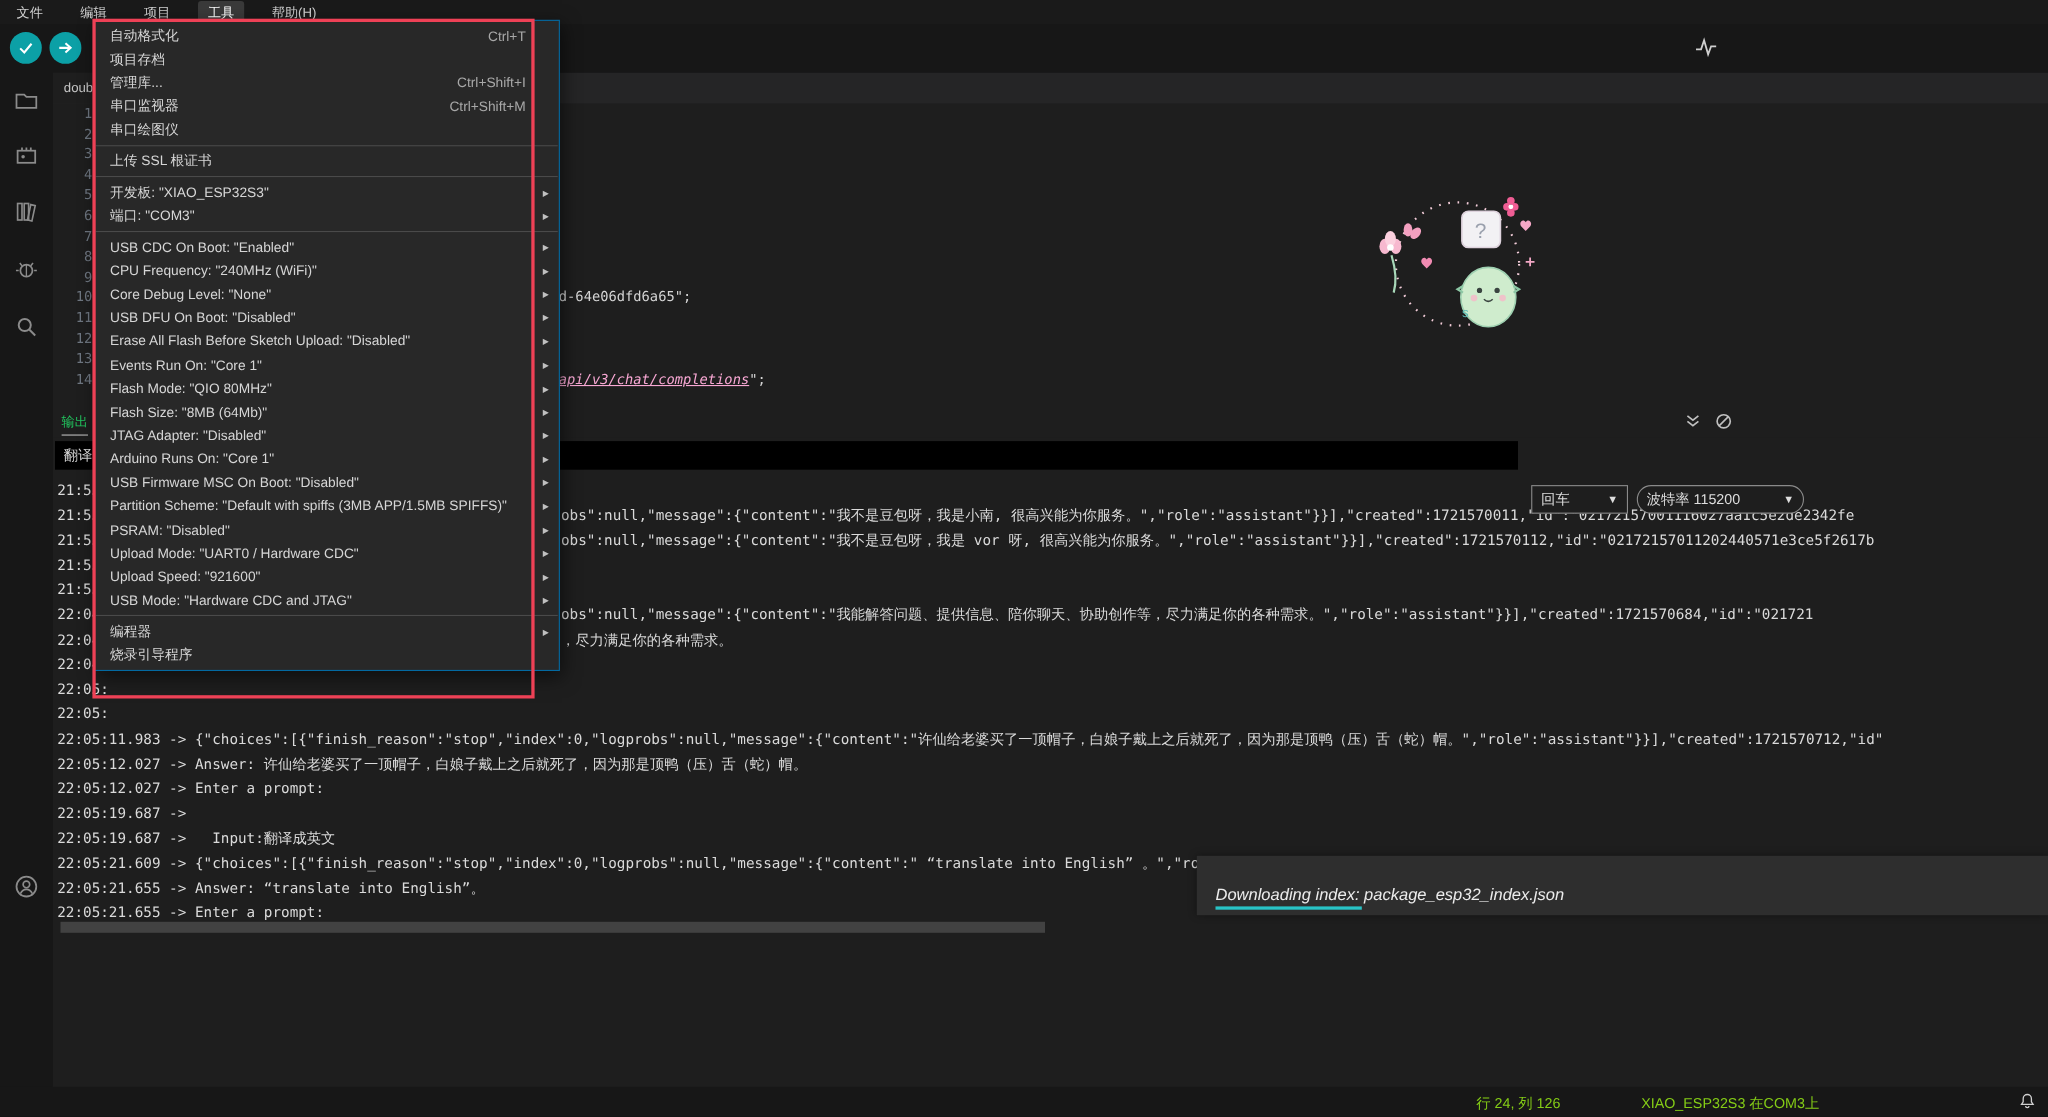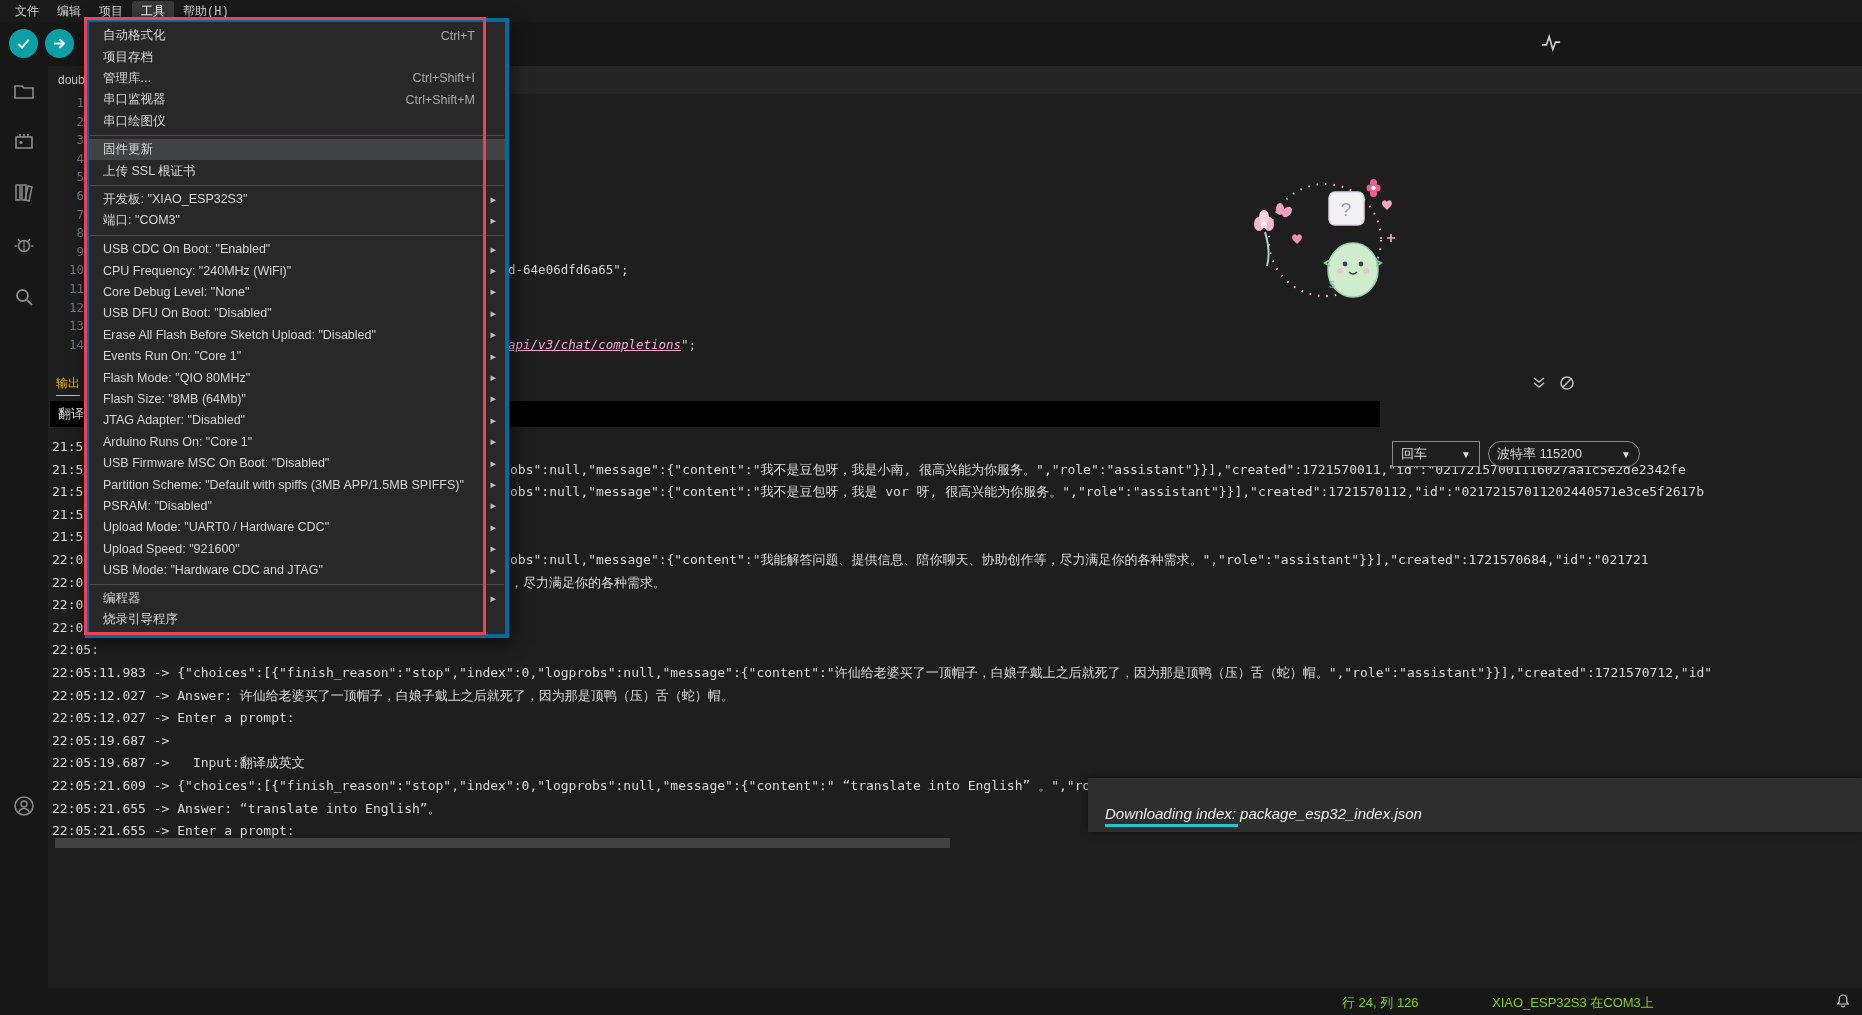--- a/index.html
+++ b/index.html
@@ -34,21 +34,21 @@
   .ln{display:inline-block;width:36px;text-align:right;color:#6e7681;}
   .code-indent{display:inline-block;}
   .code-plain{color:#d4d4d4;}
   .code-link{color:#f9a8d4;text-decoration:underline;font-style:italic;}
 
   
   .sticker{position:absolute;left:1237px;top:176px;z-index:4;}
 
   
   .panel-header{position:absolute;top:368px;left:48px;right:0;height:30px;background:#1e1e1e;z-index:3;}
-  .panel-tab{position:absolute;left:8px;top:7px;font-size:12px;color:#eab308;border-bottom:1px solid #bbb;padding-bottom:3px;}
+  .panel-tab{position:absolute;left:8px;top:7px;font-size:12px;color:#22c55e;border-bottom:1px solid #bbb;padding-bottom:3px;}
   .ph-icon{position:absolute;top:4px;width:22px;height:22px;color:#c0c0c0;display:flex;align-items:center;justify-content:center;}
   #ph-collapse{left:1480px;} #ph-clear{left:1508px;}
 
   .serial-toolbar{position:absolute;top:398px;left:48px;right:0;height:34px;z-index:3;}
   #serial-input{position:absolute;left:2px;top:3px;width:1330px;height:26px;background:#000;border:none;
                 color:#ddd;font-size:13px;padding:0 8px;box-sizing:border-box;outline:none;
                 font-family:"Liberation Sans",sans-serif;}
   .select{position:absolute;top:3px;height:26px;border:1px solid #8a8a8a;color:#ddd;font-size:13px;
           display:flex;align-items:center;padding:0 8px;background:#1e1e1e;box-sizing:border-box;margin-top:40px;}
   #le-select{left:1344px;width:88px;}
@@ -71,38 +71,38 @@
   .notif-progress{position:absolute;left:17px;bottom:5px;width:133px;height:3px;background:#28c3c6;}
 
   
   .statusbar{position:absolute;bottom:0;left:0;width:100%;height:27px;background:#171717;
              font-size:13px;color:#84cc16;z-index:25;}
   .sb-cursor{position:absolute;left:1342px;top:6px;}
   .sb-board{position:absolute;left:1492px;top:6px;}
   .sb-bell{position:absolute;right:8px;top:4px;width:20px;height:20px;color:#d0d0d0;}
 
   
-  .menu{position:absolute;left:85px;top:18px;width:424px;background:#282828;border:4px solid #0369a1;
+  .menu{position:absolute;left:85px;top:18px;width:424px;background:#282828;border:1px solid #0369a1;
         box-shadow:3px 5px 16px rgba(0,0,0,.55);z-index:40;padding:3px 0;color:#d6d6d6;font-size:12.5px;box-sizing:border-box;}
   .menu-item{height:21.4px;display:flex;align-items:center;padding:0 10px 0 14px;position:relative;white-space:nowrap;}
   .menu-item.hl{background:#414345;}
   .mi-shortcut{margin-left:auto;margin-right:20px;color:#a8a8a8;}
   .mi-arrow{position:absolute;right:9px;color:#c0c0c0;font-size:11px;}
   .menu-sep{height:1px;background:#4a4a4a;margin:3px 1px;}
 
   .annotation{position:absolute;left:84px;top:17px;width:396px;height:612px;border:3px solid #ee4156;
               z-index:45;pointer-events:none;}
 </style>
 </head>
 <body>
 
 <div id="app">
 
   <div class="menubar">
-    <div id="menubar-items" style="display:flex;gap:0;font-family:Liberation Mono, monospace;">
+    <div id="menubar-items" style="display:flex;gap:16px;">
         <div class="mb-item">文件</div>
         <div class="mb-item">编辑</div>
         <div class="mb-item">项目</div>
         <div class="mb-item active">工具</div>
         <div class="mb-item">帮助(H)</div>
       </div>
   </div>
 
   <div class="toolbar">
     <div class="tb-btn" id="btn-verify">
@@ -294,23 +294,20 @@
         <span class="mi-shortcut">Ctrl+Shift+I</span>
       </div>
       <div class="menu-item">
         <span class="mi-label">串口监视器</span>
         <span class="mi-shortcut">Ctrl+Shift+M</span>
       </div>
       <div class="menu-item">
         <span class="mi-label">串口绘图仪</span>
       </div>
       <div class="menu-sep"></div>
-      <div class="menu-item hl">
-        <span class="mi-label">固件更新</span>
-      </div>
       <div class="menu-item">
         <span class="mi-label">上传 SSL 根证书</span>
       </div>
       <div class="menu-sep"></div>
       <div class="menu-item">
         <span class="mi-label">开发板: "XIAO_ESP32S3"</span>
         <span class="mi-arrow">▸</span>
       </div>
       <div class="menu-item">
         <span class="mi-label">端口: "COM3"</span>

